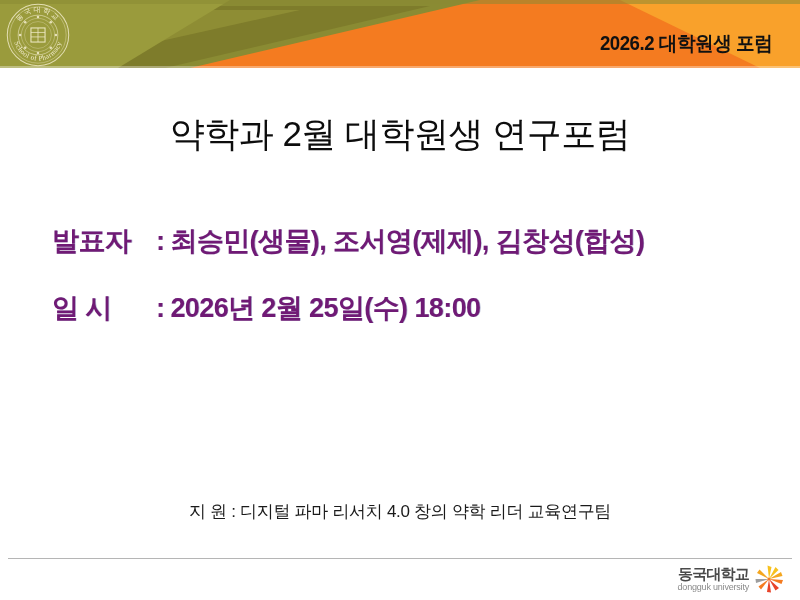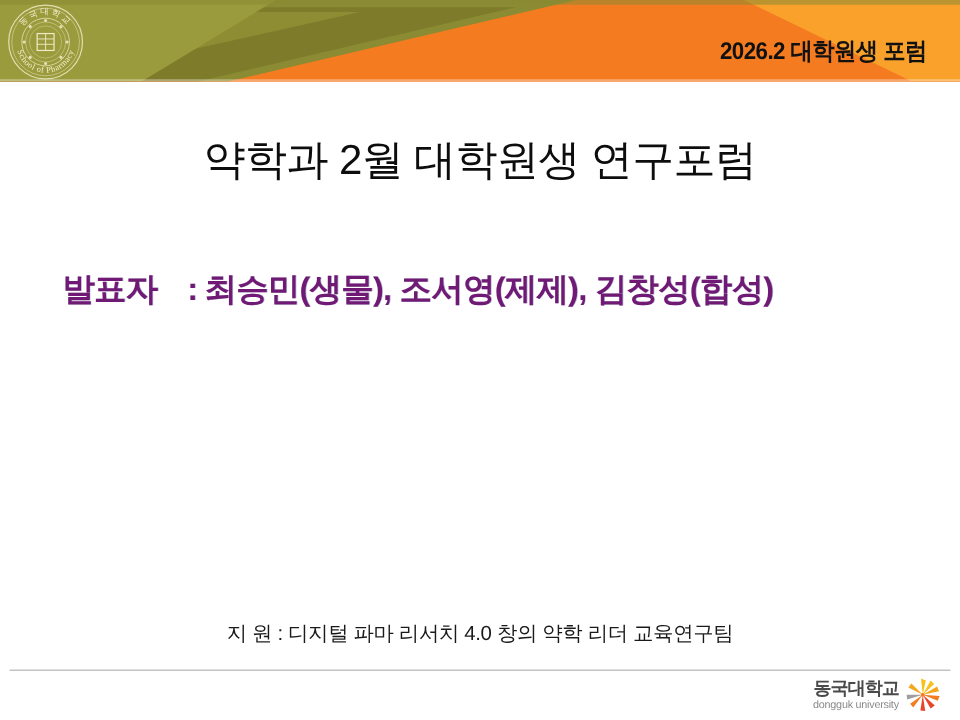--- a/index.html
+++ b/index.html
@@ -98,21 +98,20 @@
     position: absolute;
     left: 0;
     top: 500px;
     width: 800px;
     text-align: center;
     font-size: 17px;
     font-weight: normal;
     color: #1a1a1a;
     letter-spacing: -0.3px;
     white-space: nowrap;
-    margin-top: 16px;
   }
 
   
   .footer-rule {
     position: absolute;
     left: 8px;
     top: 558px;
     width: 784px;
     height: 1px;
     background: #b5b5b5;
@@ -198,20 +197,23 @@
 </div>
 
 <div class="main-title">약학과 2월 대학원생 연구포럼</div>
 
 <div class="info-block">
 
   <div class="info-row">
     <span class="info-label">발표자</span><span class="info-sep">:</span><span>최승민(생물), 조서영(제제), 김창성(합성)</span>
   </div>
 
+  <div class="info-row">
+    <span class="info-label">일    시</span><span class="info-sep">:</span><span>2026년 2월 25일(수) 18:00</span>
+  </div>
 
 
 </div>
 
 <div class="support-line">지  원 : 디지털 파마 리서치 4.0 창의 약학 리더 교육연구팀</div>
 
 <div class="footer-rule"></div>
 
 <div class="footer-logo">
   <div class="footer-logo-text">

